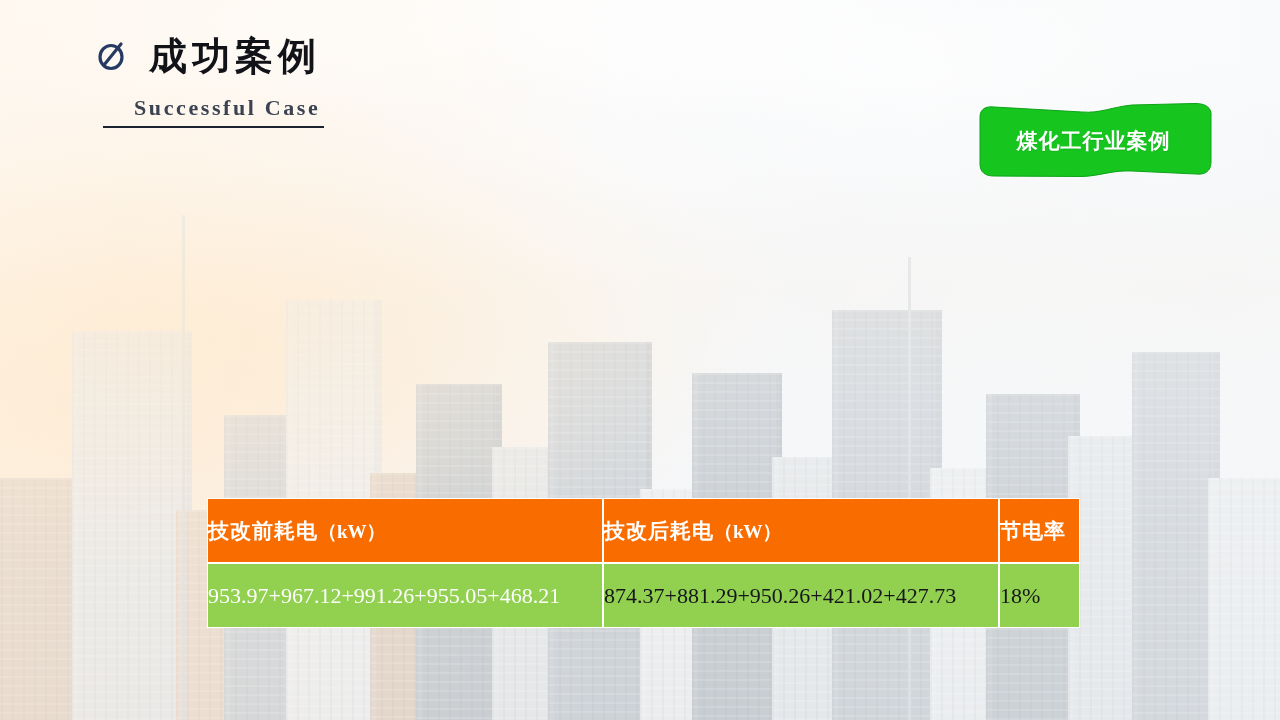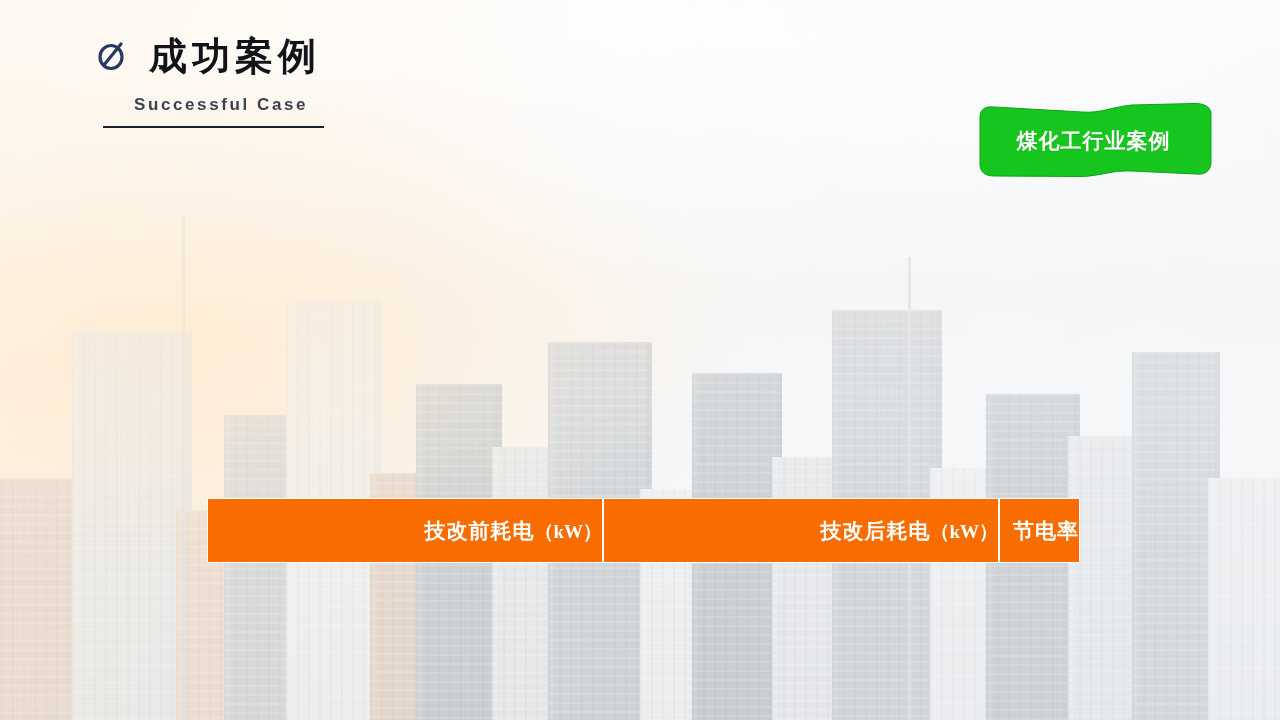--- a/index.html
+++ b/index.html
@@ -109,22 +109,22 @@
     font-family:"DejaVu Sans","Liberation Sans",sans-serif;
     font-size:38px;
     font-weight:bold;
     color:#111318;
     letter-spacing:5px;
     line-height:1;
     white-space:nowrap;
   }
   .title-en{
     position:absolute; left:134px; top:95px;
-    font-family:Liberation Sans, sans-serif;
-    font-size:17px; font-weight:bold;
+    font-family:Liberation Serif, serif;
+    font-size:22px; font-weight:bold;
     color:#3b4252;
     letter-spacing:2.6px;
     white-space:nowrap;
   }
   .title-rule{
     position:absolute; left:103px; top:126px;
     width:221px; height:2px; background:#1c2330;
   }
 
   
@@ -176,21 +176,21 @@
     width:873px;
     border-collapse:separate;
     border-spacing:0;
     table-layout:fixed;
   }
   .tbl td{
     border:1.5px solid #ffffff;
     padding:0;
     height:63px;
     vertical-align:middle;
-    text-align:right;
+    text-align:left;
   }
   .tbl .th{
     background:#F96D00;
     color:#ffffff;
     font-family:"DejaVu Sans","Liberation Sans",sans-serif;
     font-size:21px;
     font-weight:bold;
     letter-spacing:1px;
   }
   .tbl .th .unit{
@@ -287,16 +287,21 @@
       <col class="col-a">
         <col class="col-b">
         <col class="col-c">
     </colgroup>
     <tbody>
       <tr>
         <td class="th"><span>技改前耗电</span><span class="unit">（kW）</span></td>
         <td class="th"><span>技改后耗电</span><span class="unit">（kW）</span></td>
         <td class="th"><span>节电率</span></td>
       </tr>
+      <tr>
+        <td class="cell white-txt">953.97+967.12+991.26+955.05+468.21</td>
+        <td class="cell dark-txt">874.37+881.29+950.26+421.02+427.73</td>
+        <td class="cell dark-txt">18%</td>
+      </tr>
     </tbody>
   </table>
 
 </div>
 
 </body></html>

